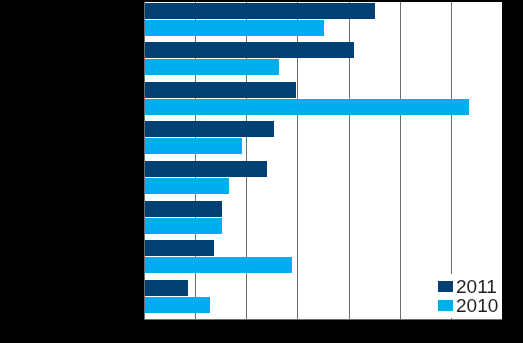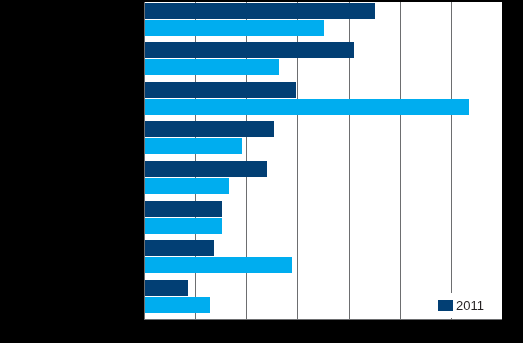--- a/index.html
+++ b/index.html
@@ -61,21 +61,21 @@
     height:19px;
   }
   .legend-swatch{
     width:15px;height:11px;
     flex:0 0 15px;
     margin-right:3px;
   }
   .legend-swatch.s2011{background:#023f74;}
   .legend-swatch.s2010{background:#00adef;}
   .legend-label{
-    font-size:13px;
+    font-size:19px;
     line-height:15px;
     color:#231f20;
     font-family:"Liberation Sans", sans-serif;
     letter-spacing:0px;
   }
 </style>
 </head>
 <body>
 
 <div id="root">
@@ -107,16 +107,20 @@
         <div class="bar s2011" style="top: 277.7px; width: 44.4943px; height: 16px;"></div>
         <div class="bar s2010" style="top: 294.7px; width: 66.4857px; height: 16px;"></div>
       </div>
     <div class="plot-frame"></div>
 
     <div class="legend">
       <div class="legend-row">
         <span class="legend-swatch s2011"></span>
         <span class="legend-label">2011</span>
       </div>
+      <div class="legend-row">
+        <span class="legend-swatch s2010"></span>
+        <span class="legend-label">2010</span>
+      </div>
     </div>
   </div>
 
 </div>
 
 </body></html>

